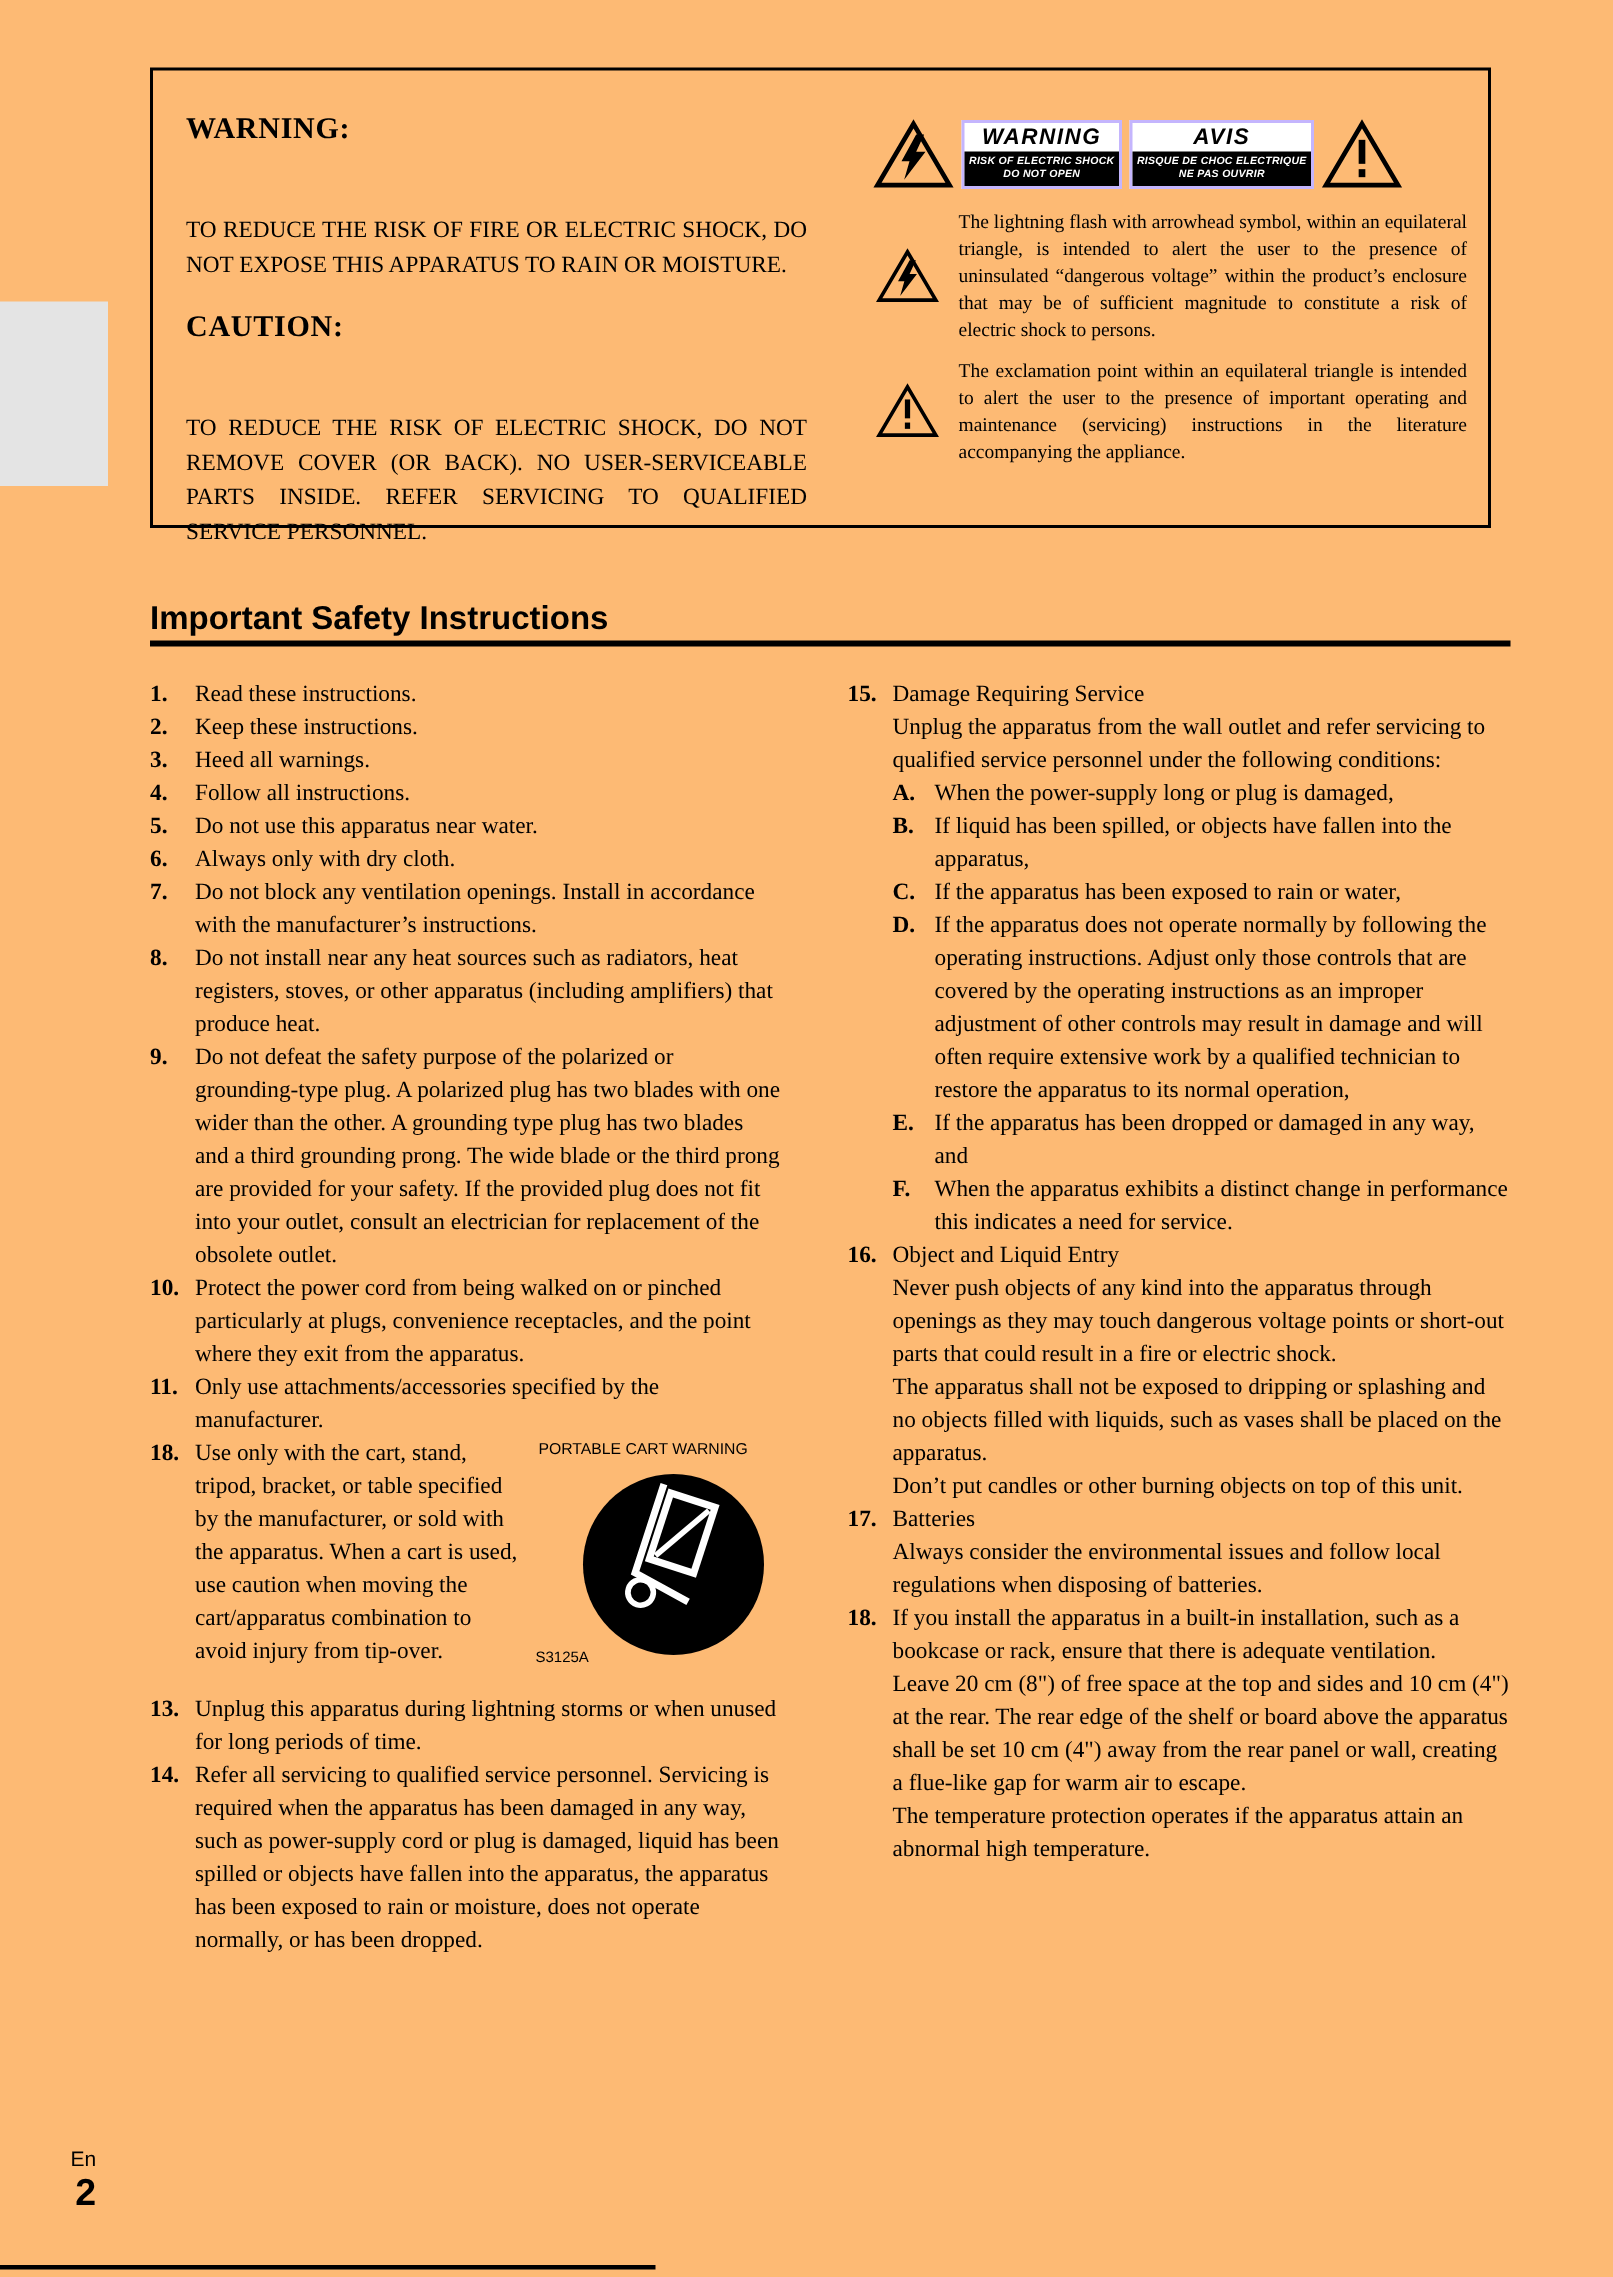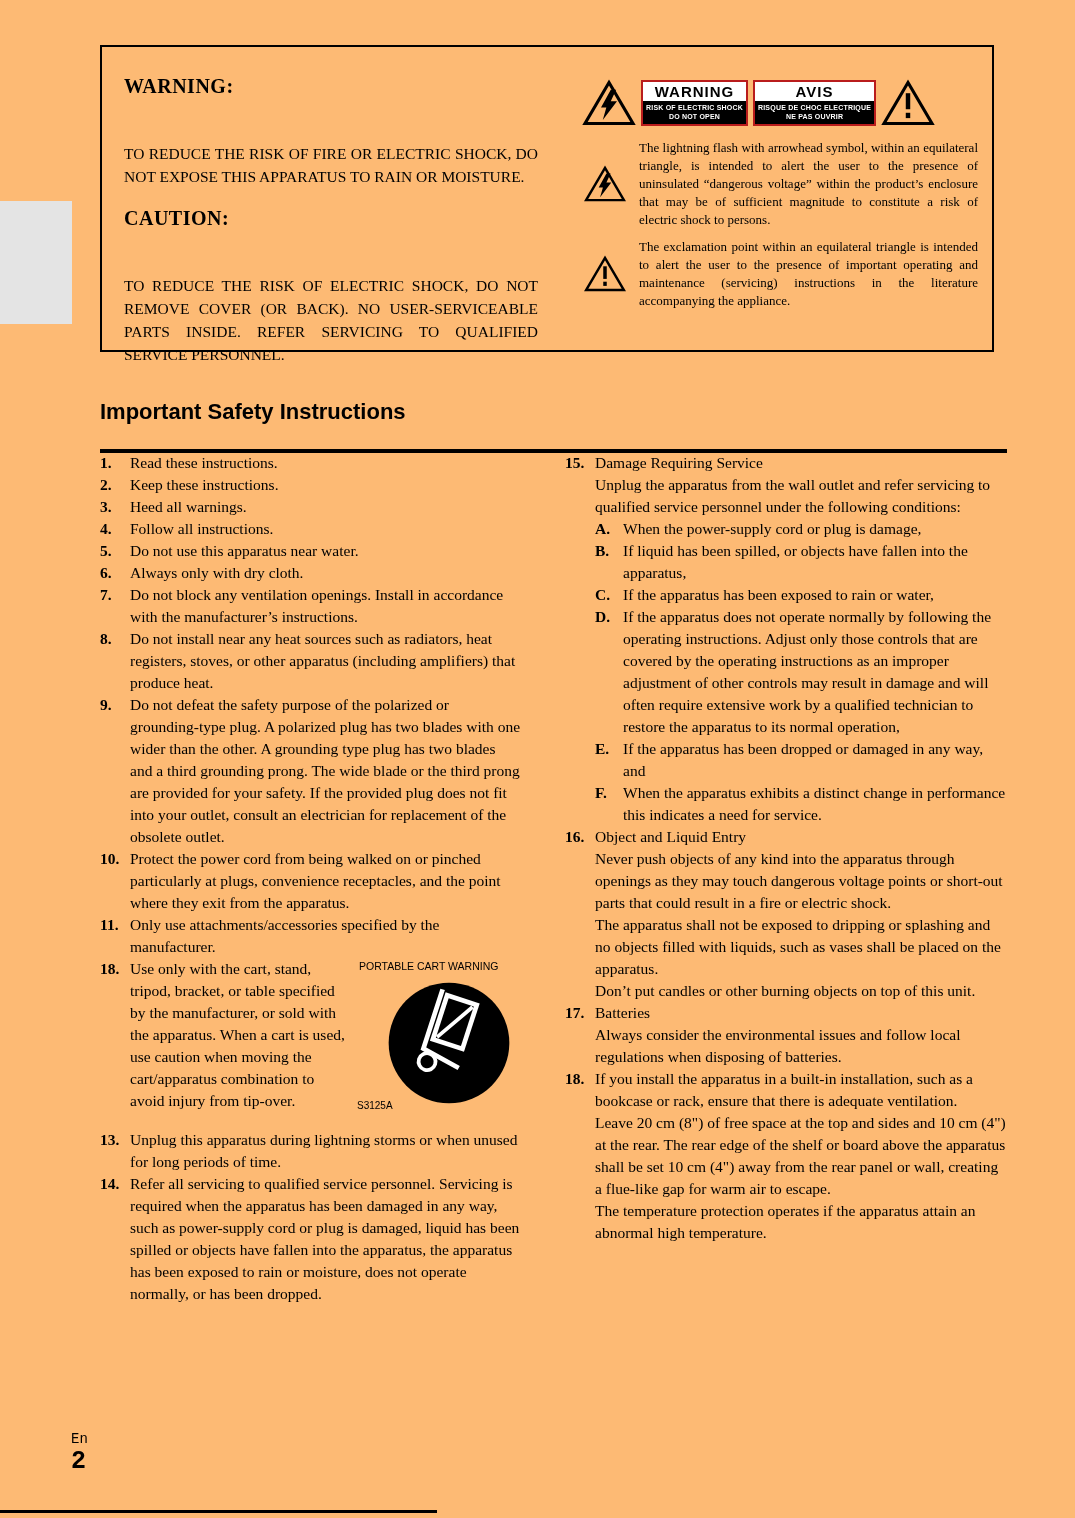--- a/index.html
+++ b/index.html
@@ -21,51 +21,51 @@
   .warning-box { position: absolute; left: 100px; top: 45px; width: 894px; height: 307px; border: 2px solid #000; }
   .wb-left { position: absolute; left: 22px; top: 28px; width: 414px; text-align: justify; }
   .wb-heading { font-size: 20px; font-weight: bold; letter-spacing: .5px; margin-bottom: 7px; }
   .wb-heading.second { margin-top: 19px; }
   .wb-text { font-size: 15.5px; line-height: 23px; margin-top: 44px; }
 
   .wb-right { position: absolute; left: 480px; top: 32px; width: 396px; }
   .symbols-row { display: flex; align-items: center; gap: 5px; margin-bottom: 12px; }
   .tri-large { width: 54px; height: 48px; flex: 0 0 auto; }
   .tri-small { width: 42px; height: 38px; flex: 0 0 auto; margin-left: 2px; }
-  .label-box { border: 2px solid #b91c1c; flex: 0 0 auto; background: #fff; }
+  .label-box { border: 2px solid #c4b5fd; flex: 0 0 auto; background: #fff; font-style: italic; }
   .label-box .t { font-family: "Liberation Sans", sans-serif; font-weight: bold; font-size: 15px; text-align: center; padding: 0 8px; letter-spacing: 1px; line-height: 19px; }
   .label-box .s { background: #000; color: #fff; font-family: "Liberation Sans", sans-serif; font-size: 7px; font-weight: bold; text-align: center; line-height: 9px; padding: 2px 3px 3px; letter-spacing: .2px; }
   .note-row { display: flex; align-items: center; gap: 13px; margin-bottom: 9px; }
   .note-text { font-size: 13px; line-height: 18px; text-align: justify; flex: 1; }
 
   
   .section-heading {
     position: absolute; left: 100px; top: 399px; width: 907px;
     font-family: "Liberation Sans", sans-serif; font-weight: bold; font-size: 22px;
-    padding-bottom: 24px; border-bottom: 4px solid #000;
+    padding-bottom: 2px; border-bottom: 4px solid #000;
   }
 
   
   .col-left  { position: absolute; left: 100px; top: 452px; width: 421px; font-size: 15.5px; line-height: 22px; }
   .col-right { position: absolute; left: 565px; top: 452px; width: 443px; font-size: 15.5px; line-height: 22px; }
   .li { display: flex; }
   .num { flex: 0 0 30px; font-weight: bold; }
   .txt { flex: 1; }
   .sli { display: flex; }
   .slet { flex: 0 0 28px; font-weight: bold; }
 
   
   .cart-float { float: right; width: 162px; margin: 2px 0 4px 10px; font-family: "Liberation Sans", sans-serif; }
   .cart-caption { font-size: 10.5px; white-space: nowrap; margin-bottom: 3px; line-height: 12px; }
   .cart-art { position: relative; height: 150px; }
   .cart-art svg { position: absolute; right: 6px; top: 2px; }
   .cart-code { position: absolute; left: -2px; bottom: 8px; font-size: 10px; }
 
   
-  .footer { position: absolute; left: 71px; top: 1430px; font-family: Liberation Mono, monospace; }
+  .footer { position: absolute; left: 47px; top: 1430px; font-family: Liberation Sans, sans-serif; text-align: right; }
   .footer .lang { font-size: 14px; line-height: 18px; }
   .footer .page-num { font-size: 25px; font-weight: bold; line-height: 28px; }
 
   .crop-line { position: absolute; left: 0; top: 1510px; width: 437px; height: 3px; background: #000; }
 </style>
 </head>
 <body>
 
 <div class="page">
 
@@ -209,21 +209,21 @@
 
   <div class="col-right">
 
     <div class="li">
       <span class="num">15.</span>
       <div class="txt">
         <div>Damage Requiring Service</div>
         <div>Unplug the apparatus from the wall outlet and refer servicing to qualified service personnel under the following conditions:</div>
         <div class="sli">
             <span class="slet">A.</span>
-            <div class="txt">When the power-supply cord or plug is damage,</div>
+            <div class="txt">When the power-supply long or plug is damaged,</div>
           </div>
         <div class="sli">
             <span class="slet">B.</span>
             <div class="txt">If liquid has been spilled, or objects have fallen into the apparatus,</div>
           </div>
         <div class="sli">
             <span class="slet">C.</span>
             <div class="txt">If the apparatus has been exposed to rain or water,</div>
           </div>
         <div class="sli">

